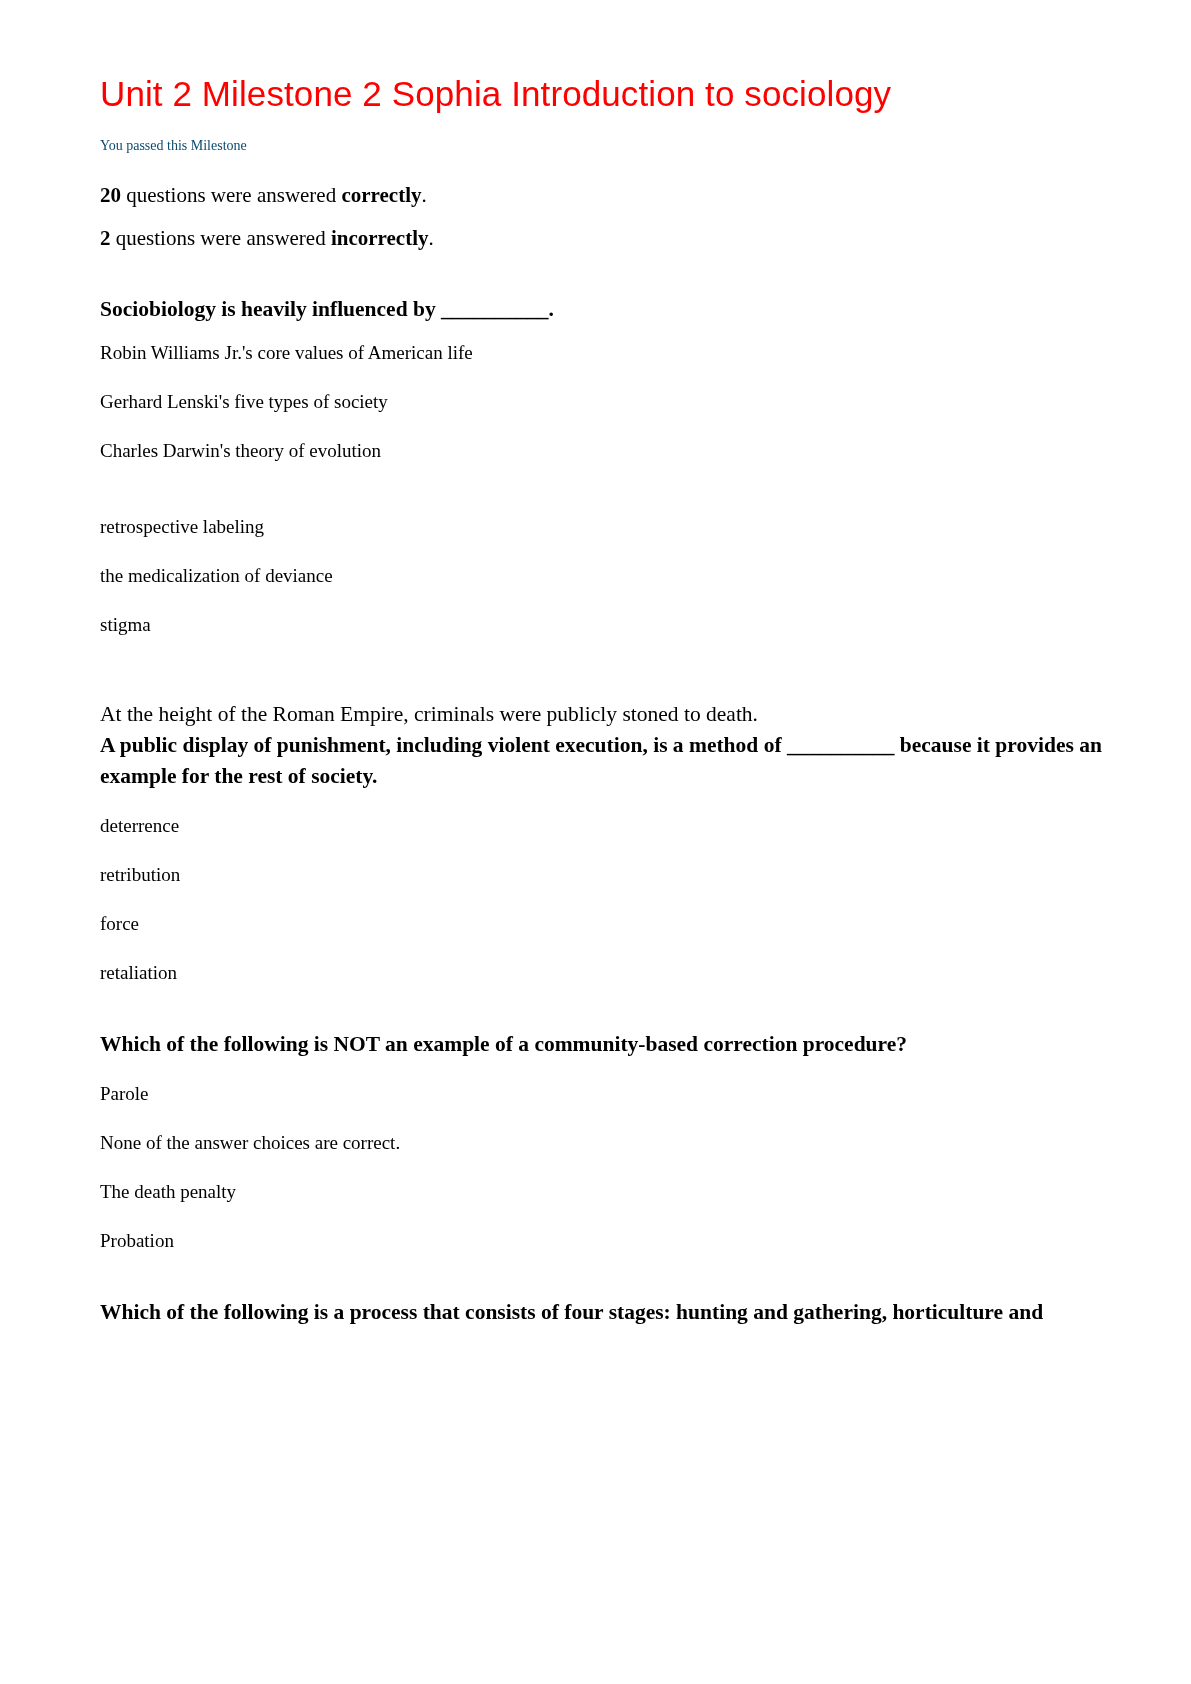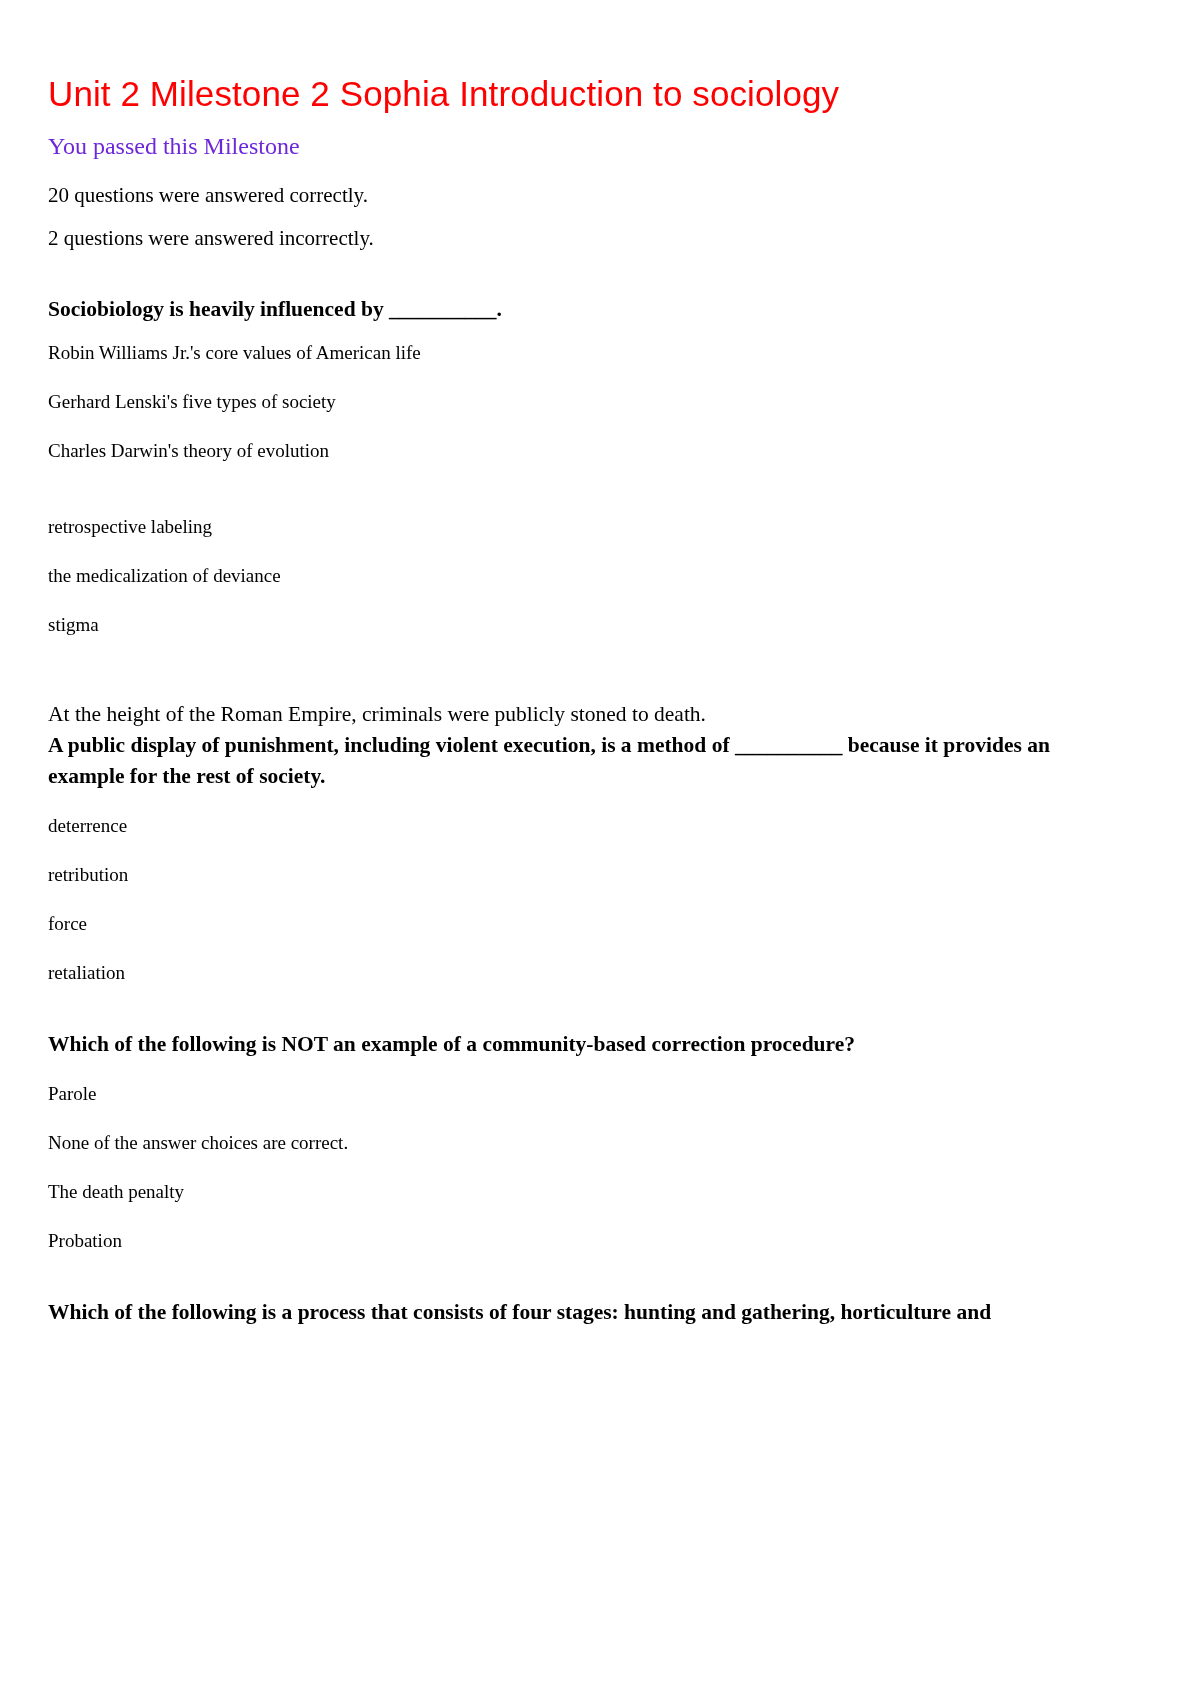--- a/index.html
+++ b/index.html
@@ -11,44 +11,44 @@
     width: 1191px;
     height: 1684px;
     font-family: "Liberation Serif", serif;
     color: #000000;
     -webkit-font-smoothing: antialiased;
   }
   .page {
     box-sizing: border-box;
     width: 1191px;
     min-height: 1684px;
-    padding: 72px 70px 40px 48px;
+    padding: 72px 70px 40px 100px;
   }
   .doc-title {
     font-family: "Liberation Sans", sans-serif;
     font-size: 35px;
     line-height: 44px;
     color: #ff0000;
     font-weight: 400;
     margin: 0 0 16px 0;
     letter-spacing: 0.1px;
   }
   .pass-line {
-    font-size: 24px;
+    font-size: 14px;
     line-height: 28px;
-    color: #6d28d9;
+    color: #0c4a6e;
     margin: 0 0 22px 0;
   }
   .stat-line {
     font-size: 21px;
     line-height: 27px;
     margin: 0 0 16px 0;
   }
   .stat-line b {
-    font-weight: normal;
+    font-weight: bold;
   }
   .q-block {
     margin-top: 42px;
   }
   .q-text {
     font-size: 21.5px;
     line-height: 31px;
     font-weight: bold;
     margin: 0 0 14px 0;
   }

